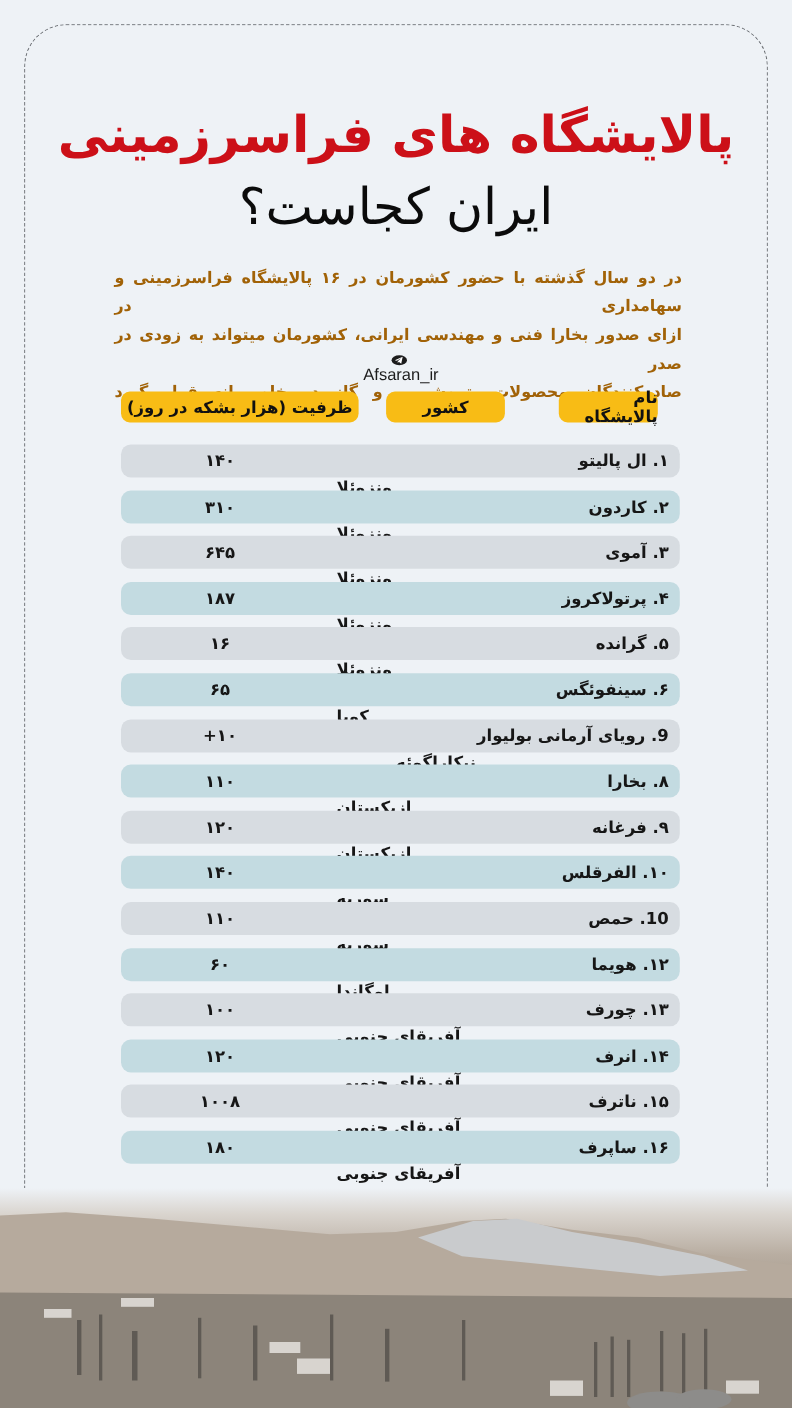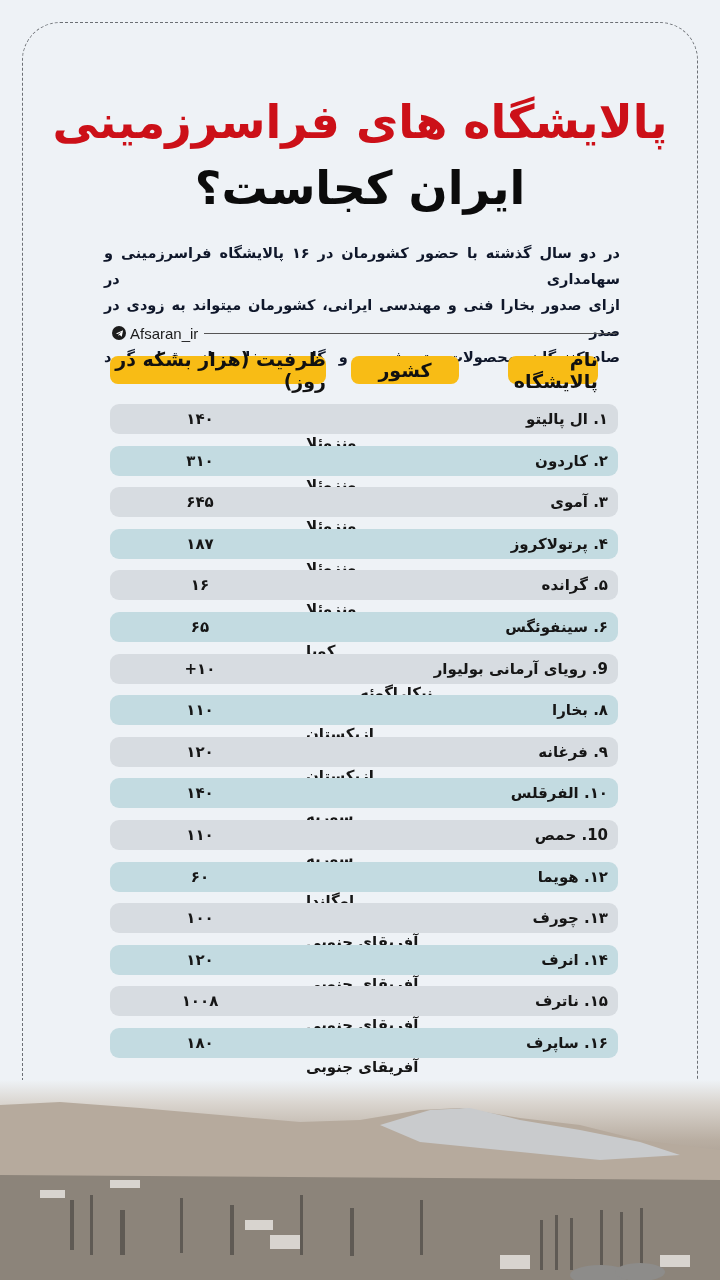--- a/index.html
+++ b/index.html
@@ -12,45 +12,45 @@
     position:absolute; left:22px; top:22px; width:676px; height:1300px;
     border:1.5px dashed #6b6f74; border-radius:38px; box-sizing:border-box;
   }
   .title1 {
     position:absolute; left:0; right:0; top:94px; text-align:center;
     color:#cc1018; font-weight:bold; font-size:46px; line-height:56px; direction:rtl;
     letter-spacing:-1px;
   }
   .title2 {
     position:absolute; left:0; right:0; top:160px; text-align:center;
-    color:#0b0b0b; font-weight:bold; font-size:46px; line-height:56px; direction:rtl;
+    color:#0b0b0b; font-weight:normal; font-size:46px; line-height:56px; direction:rtl;
     letter-spacing:-1px;
   }
   .intro {
     position:absolute; left:104px; width:516px; top:240px; direction:rtl;
     text-align:justify; text-align-last:justify;
-    font-size:14.5px; line-height:26px; color:#0f172a; font-weight:bold;
+    font-size:14.5px; line-height:26px; color:#a16207; font-weight:bold;
   }
   .intro p { margin:0; }
   .source {
     position:absolute; left:112px; top:323px; width:505px; height:20px;
-    display:flex; align-items:center; direction:ltr;
+    display:flex; align-items:center; direction:ltr;flex-direction:column;
   }
   .tg {
     width:14px; height:14px; border-radius:50%; background:#1c1c1c;
     display:inline-flex; align-items:center; justify-content:center; margin-right:4px;
   }
   .tg svg { width:9px; height:9px; }
   .source-text { font-size:15px; color:#1c1c1c; font-family:"Liberation Sans", sans-serif; }
   .source-line { flex:1; height:1px; background:#555; margin-left:6px; }
   .headers { position:absolute; top:356px; left:0; width:720px; height:28px; }
   .hpill {
     position:absolute; height:28px; background:#f8bc15; border-radius:8px;
     display:flex; align-items:center; justify-content:center; direction:rtl;
-    font-size:19px; font-weight:bold; color:#111;
+    font-size:15px; font-weight:bold; color:#111;
   }
   .rows { position:absolute; left:110px; top:404px; width:508px; }
   .row {
     position:relative; height:30px; border-radius:9px; margin-bottom:11.6px;
     direction:rtl; font-size:15px; font-weight:bold; color:#161616;
   }
   .row.odd { background:#d7dce1; }
   .row.even { background:#c3dbe1; }
   .row .name { position:absolute; right:10px; top:0; line-height:30px; white-space:nowrap; }
   .row .country { position:absolute; left:196px; width:120px; top:0; line-height:30px; text-align:left; direction:ltr; white-space:nowrap;margin-top:24px; }

